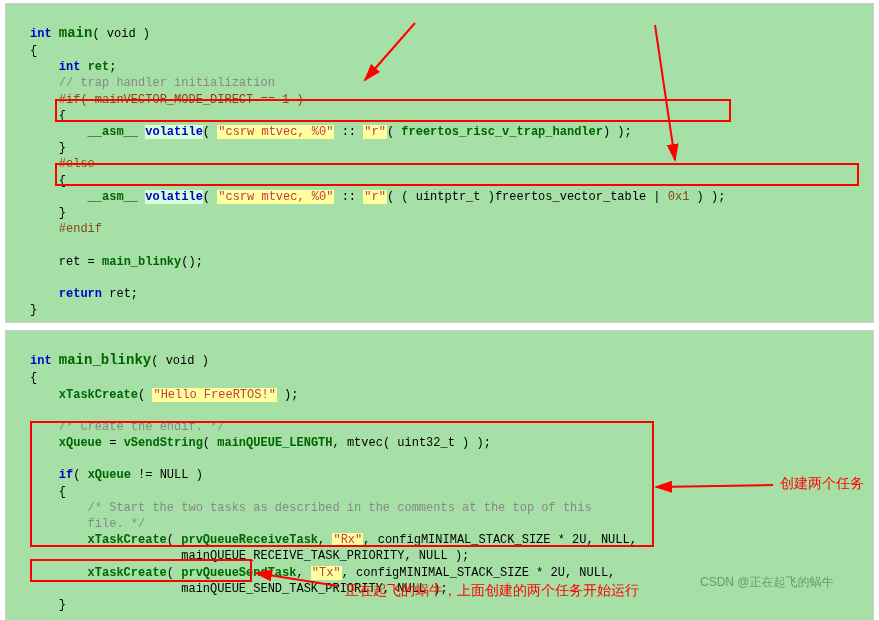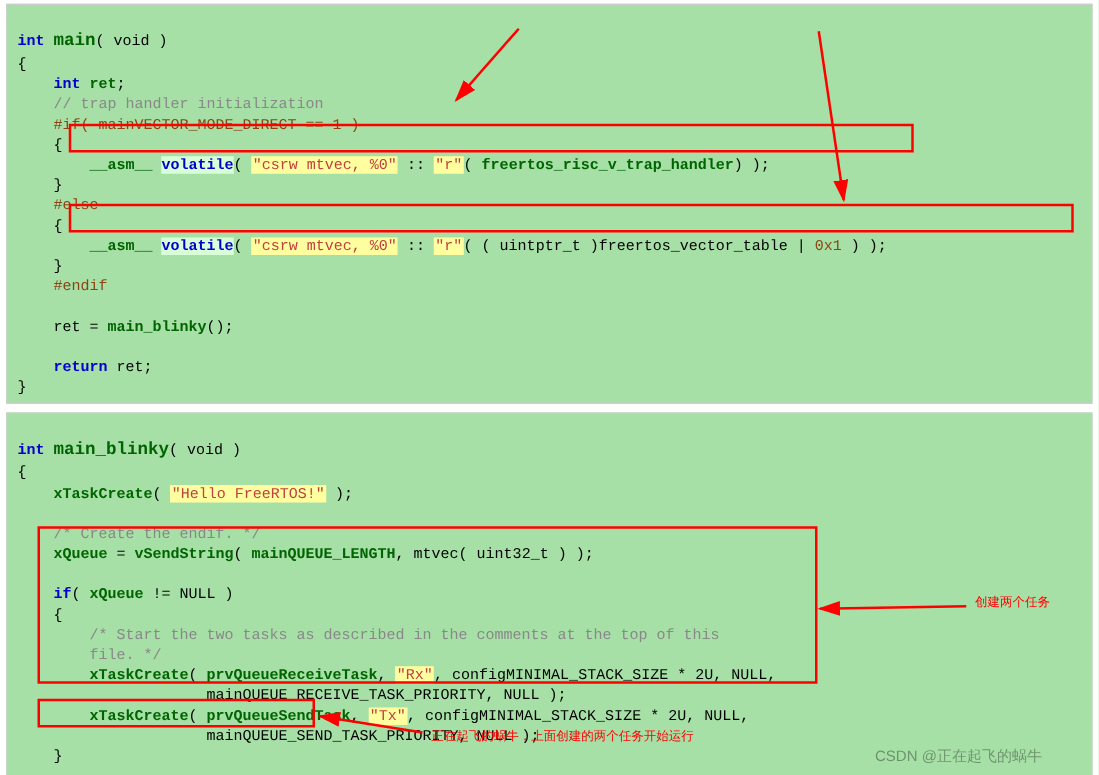--- a/index.html
+++ b/index.html
@@ -9,21 +9,21 @@
       font-size: 12px;
       background: #ffffff;
       position: relative;
       width: 879px;
       height: 620px;
     }
     .code-block {
       background: #a6e0a6;
       border: 1px solid #ccc;
       margin: 0 5px 10px 5px;
-      padding: 4px 8px;
+      padding: 4px 24px;
       line-height: 1.35;
       white-space: pre;
       position: relative;
     }
     .kw-blue { color: #0000cc; font-weight: bold; }
     .fn-green { color: #006400; font-weight: bold; }
     .kw-volatile { color: #0000cc; font-weight: bold; background: #d8ffd8; }
     .str { color: #c04040; background: #ffffa0; padding: 0 1px; }
     .macro { color: #8b4513; }
     .comment { color: #888888; }
@@ -31,21 +31,21 @@
     .red-box {
       position: absolute;
       border: 2px solid #ff0000;
       background: transparent;
       pointer-events: none;
     }
     .annotation {
       position: absolute;
       color: #ff0000;
       font-family: "SimSun", "Microsoft YaHei", sans-serif;
-      font-size: 10px;
+      font-size: 14px;
       font-weight: normal;
       white-space: nowrap;
     }
     .arrow {
       position: absolute;
       pointer-events: none;
     }
     .watermark {
       position: absolute;
       color: rgba(0,0,0,0.35);
@@ -138,13 +138,13 @@
       <marker id="ah4" markerWidth="10" markerHeight="10" refX="8" refY="3" orient="auto">
         <path d="M0,0 L0,6 L9,3 z" fill="#ff0000"></path>
       </marker>
     </defs>
   <line x1="90" y1="18" x2="8" y2="5" stroke="#ff0000" stroke-width="2" marker-end="url(#ah4)"></line>
 </svg>
 
 <div class="annotation" style="top:475px; left:780px;">创建两个任务</div>
 <div class="annotation" style="top:582px; left:345px;">正在起飞的蜗牛，上面创建的两个任务开始运行</div>
 
-<div class="watermark" style="top:597px; left:700px;">CSDN @正在起飞的蜗牛</div>
+<div class="watermark" style="top:574px; left:700px;">CSDN @正在起飞的蜗牛</div>
 
 </body></html>

